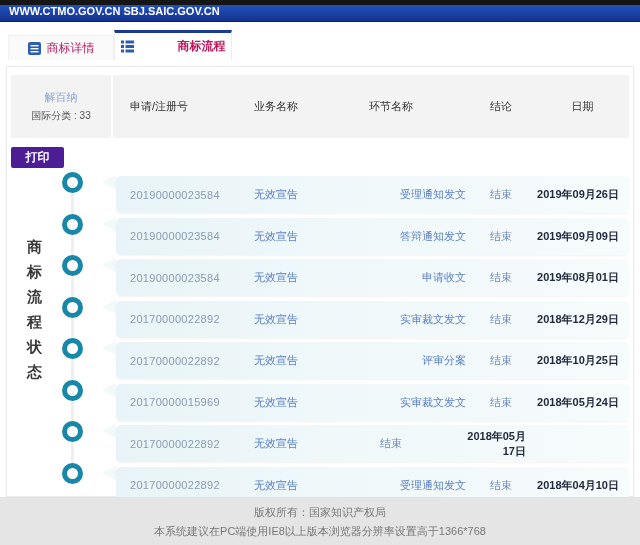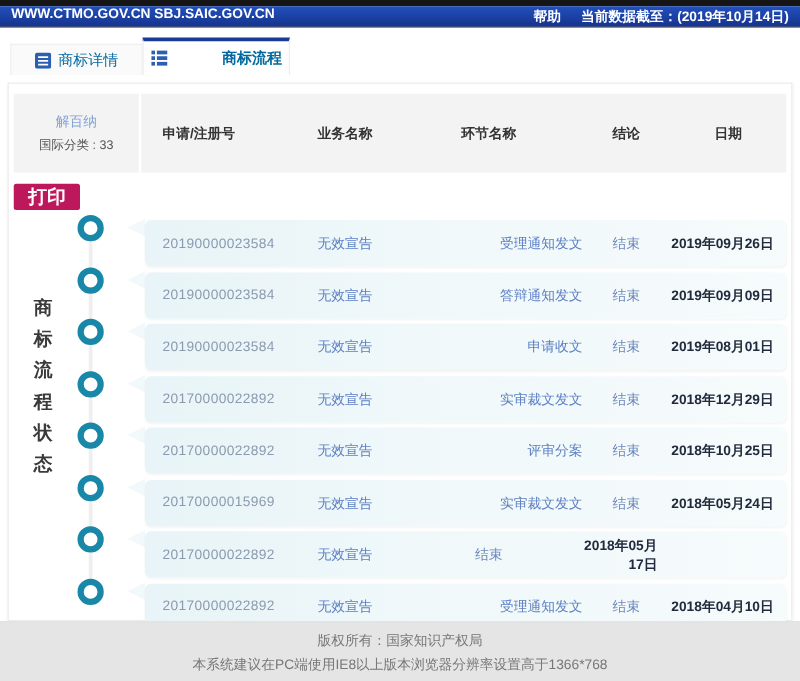--- a/index.html
+++ b/index.html
@@ -10,44 +10,44 @@
   .top-black{position:absolute;top:0;left:0;right:0;height:5px;background:#151515;}
   .topbar{position:absolute;top:5px;left:0;right:0;height:17px;background:linear-gradient(#2150bd,#16338e);
           display:flex;justify-content:space-between;padding:0 9px;box-sizing:border-box;
           color:#fff;font-size:11px;font-weight:bold;border-bottom:1px solid #0d1f55;}
   .topbar-right{display:flex;gap:16px;align-items:center;}
   .topbar-right .help{cursor:pointer;}
 
   
   .tabbar{position:absolute;top:28px;left:0;right:0;height:32px;}
   .tab{position:absolute;display:flex;align-items:center;justify-content:center;gap:6px;
-       font-size:12px;color:#0369a1;cursor:pointer;box-sizing:border-box;}
+       font-size:12px;color:#be185d;cursor:pointer;box-sizing:border-box;}
   .tab-details{left:8px;top:7px;width:106px;height:25px;background:#fafafa;border:1px solid #f0f0f0;border-bottom:none;}
   .tab-process{left:114px;top:2px;width:118px;height:30px;background:#ffffff;border:1px solid #ededed;border-bottom:none;
                border-top:3px solid #1a3a94;font-weight:bold;gap:44px;}
   .tab-ic{display:inline-block;line-height:0;}
 
   
   .container{position:absolute;left:6px;top:66px;width:628px;height:431px;background:#fff;
              border:1px solid #ebebeb;box-shadow:0 1px 3px rgba(0,0,0,0.06);box-sizing:border-box;}
 
   .info-box{position:absolute;left:4px;top:8px;width:100px;height:63px;background:#f3f3f3;
             display:flex;flex-direction:column;justify-content:center;align-items:center;gap:4px;
             font-size:10px;color:#555;text-align:center;}
   .info-box .tm-name{color:#86a3d6;font-size:11px;}
 
   .header-box{position:absolute;left:106px;top:8px;right:4px;height:63px;background:#f3f3f3;}
   .hgrid{position:absolute;left:3px;right:0;top:0;bottom:0;display:grid;
          grid-template-columns:120px 80px 150px 70px 1fr;align-items:center;
-         font-size:11px;font-weight:bold;color:#333;}
+         font-size:11px;font-weight:normal;color:#333;}
   .hgrid .h1{padding-left:14px;}
   .hgrid .h2,.hgrid .h3,.hgrid .h4,.hgrid .h5{text-align:center;}
 
-  .print-btn{position:absolute;left:4px;top:80px;width:53px;height:21px;background:#be185d;color:#fff;
-             font-size:15px;font-weight:bold;border:none;border-radius:2px;cursor:pointer;
+  .print-btn{position:absolute;left:4px;top:80px;width:53px;height:21px;background:#4c1d95;color:#fff;
+             font-size:12px;font-weight:bold;border:none;border-radius:2px;cursor:pointer;
              display:flex;align-items:center;justify-content:center;}
 
   .side-label{position:absolute;left:20px;top:172px;display:flex;flex-direction:column;gap:9px;
               font-size:15px;font-weight:bold;color:#3a3a3a;letter-spacing:0;}
   .side-label span{display:block;line-height:16px;}
 
   .timeline-line{position:absolute;left:64px;top:115px;width:3px;height:292px;background:#efefef;}
 
   .row{position:absolute;left:0;right:4px;height:37px;}
   .dot{position:absolute;left:55px;top:8px;width:21px;height:21px;box-sizing:border-box;
@@ -71,24 +71,20 @@
 </style>
 </head>
 <body>
 
 <div class="page">
 
   <div class="top-black"></div>
 
   <div class="topbar">
     <span>WWW.CTMO.GOV.CN SBJ.SAIC.GOV.CN</span>
-    <span class="topbar-right">
-      <span class="help">帮助</span>
-      <span>当前数据截至：(2019年10月14日)</span>
-    </span>
   </div>
 
   <div class="tabbar">
     <div class="tab tab-details">
       <span class="tab-ic">
         <svg width="13" height="13" viewBox="0 0 13 13">
             <rect x="0" y="0" width="13" height="13" rx="2" fill="#2d5fb0"></rect>
             <rect x="2.5" y="3" width="8" height="1.4" fill="#fff"></rect>
             <rect x="2.5" y="6" width="8" height="1.4" fill="#fff"></rect>
             <rect x="2.5" y="9" width="8" height="1.4" fill="#fff"></rect>

